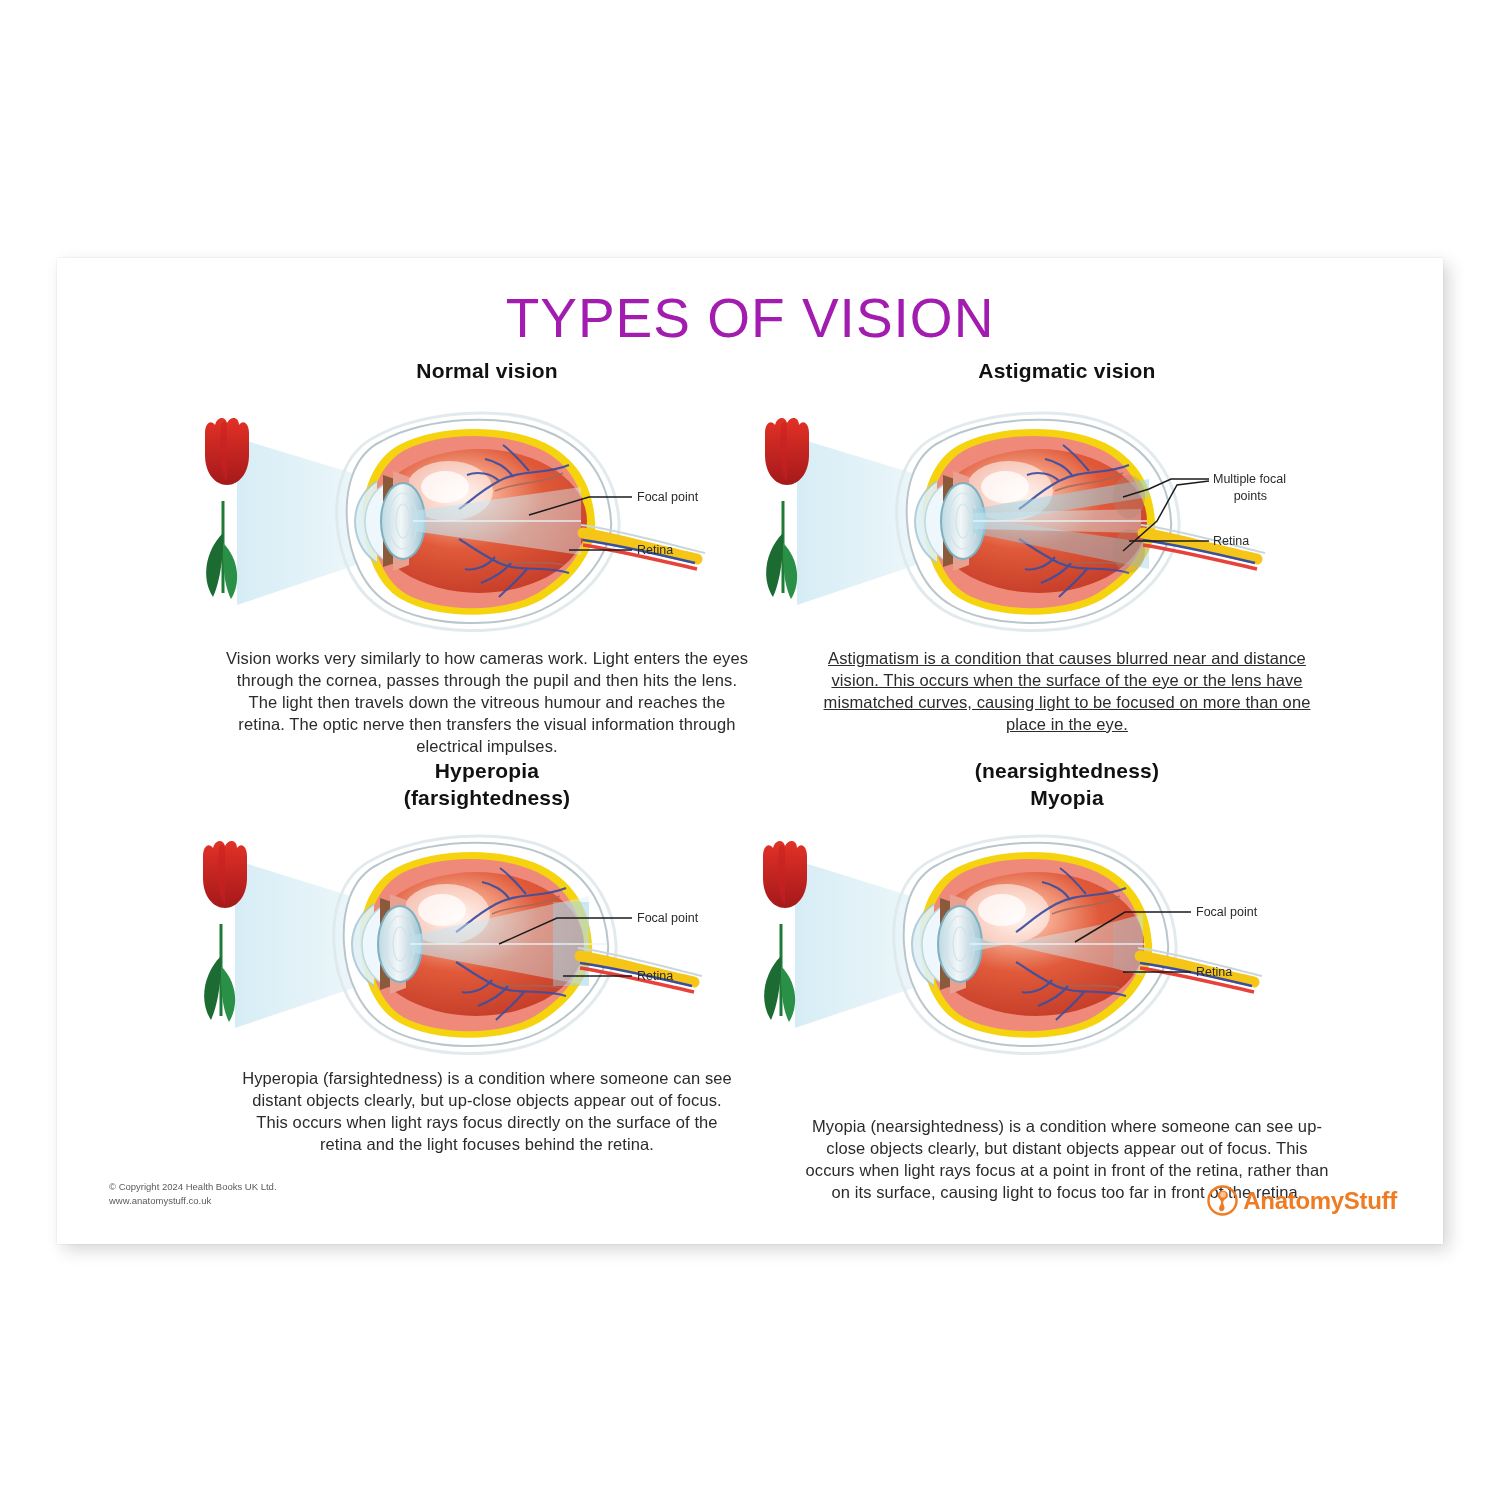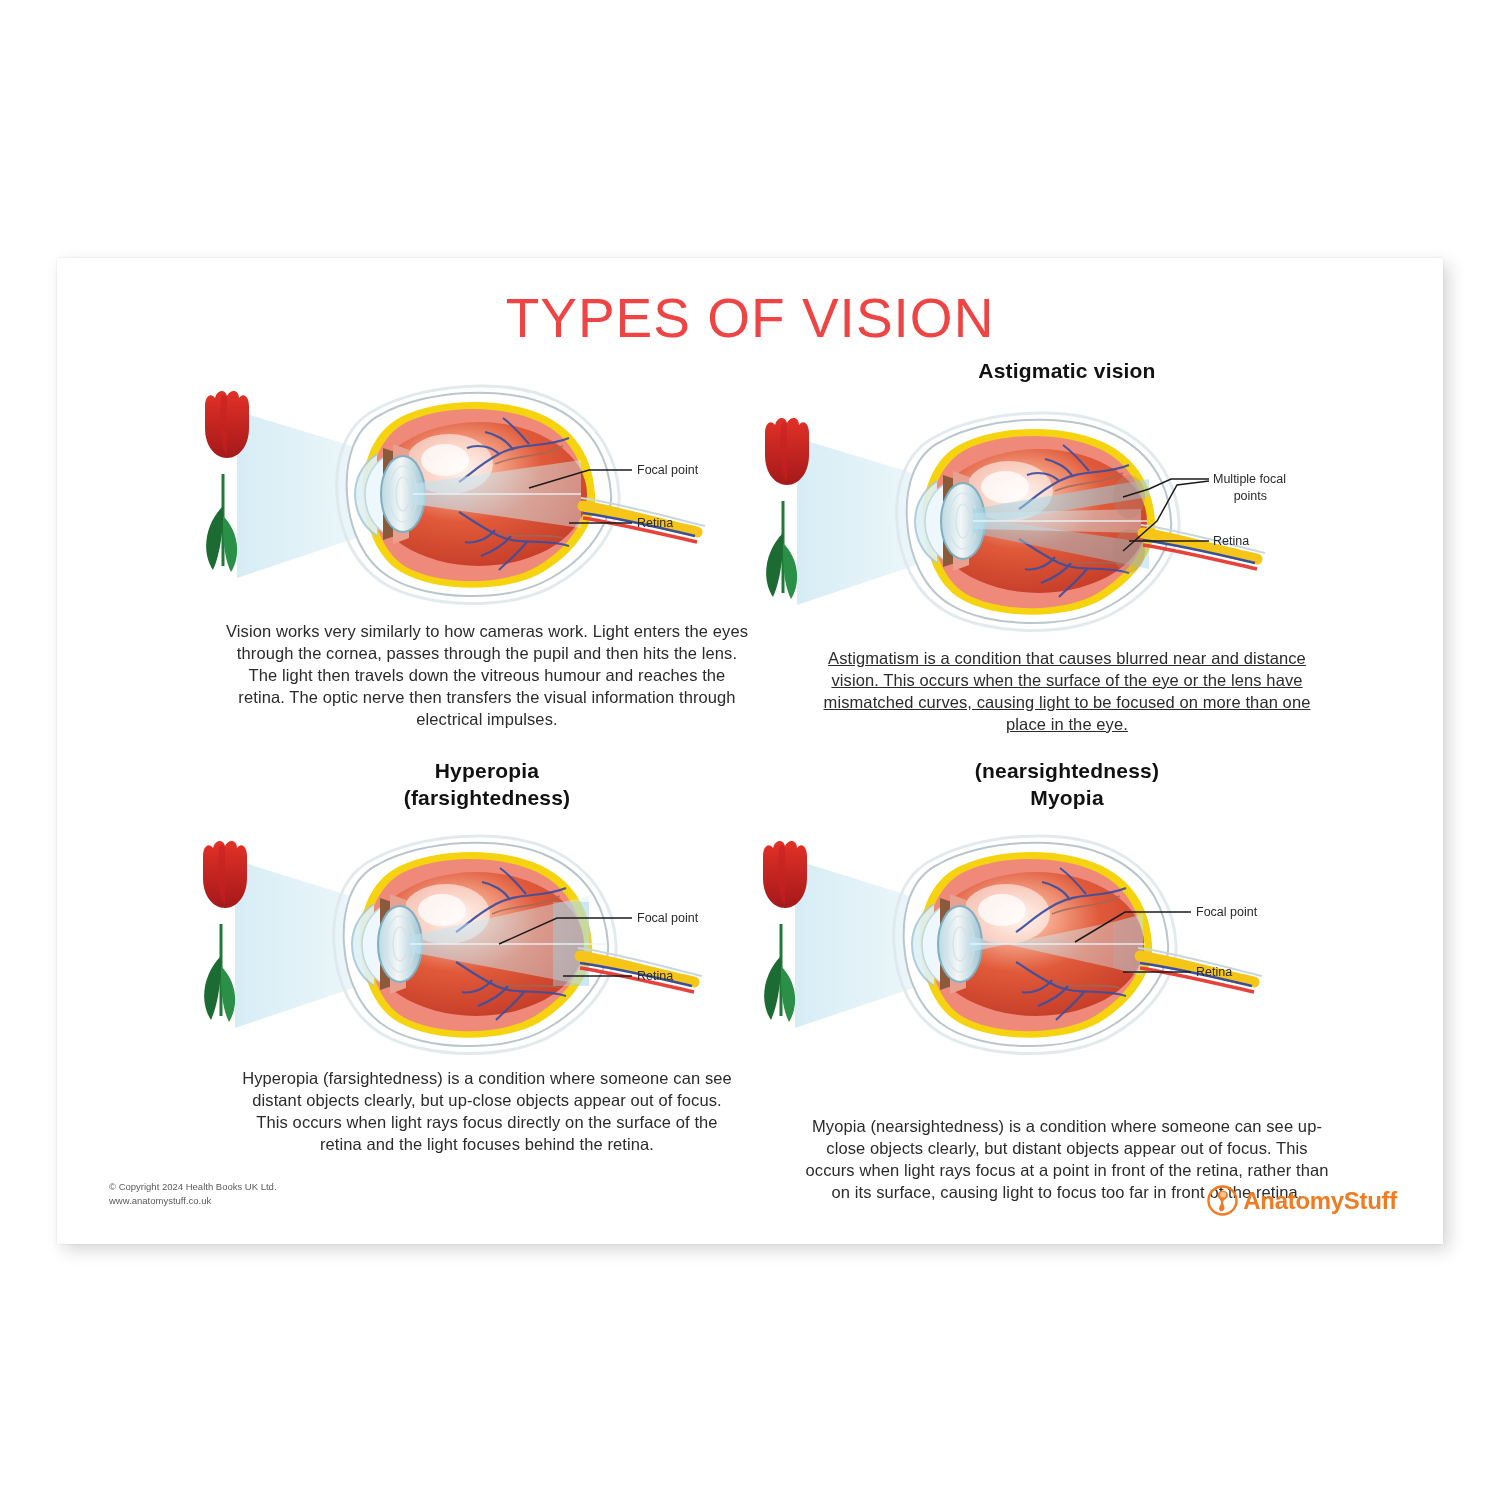--- a/index.html
+++ b/index.html
@@ -19,21 +19,21 @@
     background:#ffffff;
     box-shadow:6px 6px 16px rgba(0,0,0,.16), 0 0 2px rgba(0,0,0,.10);
   }
 
   .poster-title{
     position:absolute;left:0;top:28px;width:100%;
     text-align:center;
     font-size:55px;
     font-weight:400;
     letter-spacing:1px;
-    color:#ef4444;
+    color:#a21caf;
     font-family:"Liberation Sans","DejaVu Sans",sans-serif;
   }
 
   
   .panel{position:absolute;}
   .p1{left:120px;top:100px;width:620px;height:420px;}
   .p2{left:700px;top:100px;width:620px;height:420px;}
   .p3{left:120px;top:500px;width:620px;height:460px;}
   .p4{left:700px;top:500px;width:620px;height:460px;}
 
@@ -88,20 +88,23 @@
 </head>
 <body>
 
 <div id="stage">
 
   <div class="poster">
 
     <div class="poster-title">TYPES OF VISION</div>
 
     <div class="panel p1">
+      <div class="panel-heading">
+        <span>Normal vision</span>
+      </div>
 
       <div class="figure fig-a">
         <svg class="eyesvg" width="620" height="255" viewBox="0 0 620 255">
           <defs>
             <radialGradient id="scl1" cx="42%" cy="32%" r="68%">
               <stop offset="0%" stop-color="#ffe8df"></stop>
               <stop offset="22%" stop-color="#f6a78c"></stop>
               <stop offset="55%" stop-color="#e05a3a"></stop>
               <stop offset="100%" stop-color="#c8402a"></stop>
             </radialGradient>

